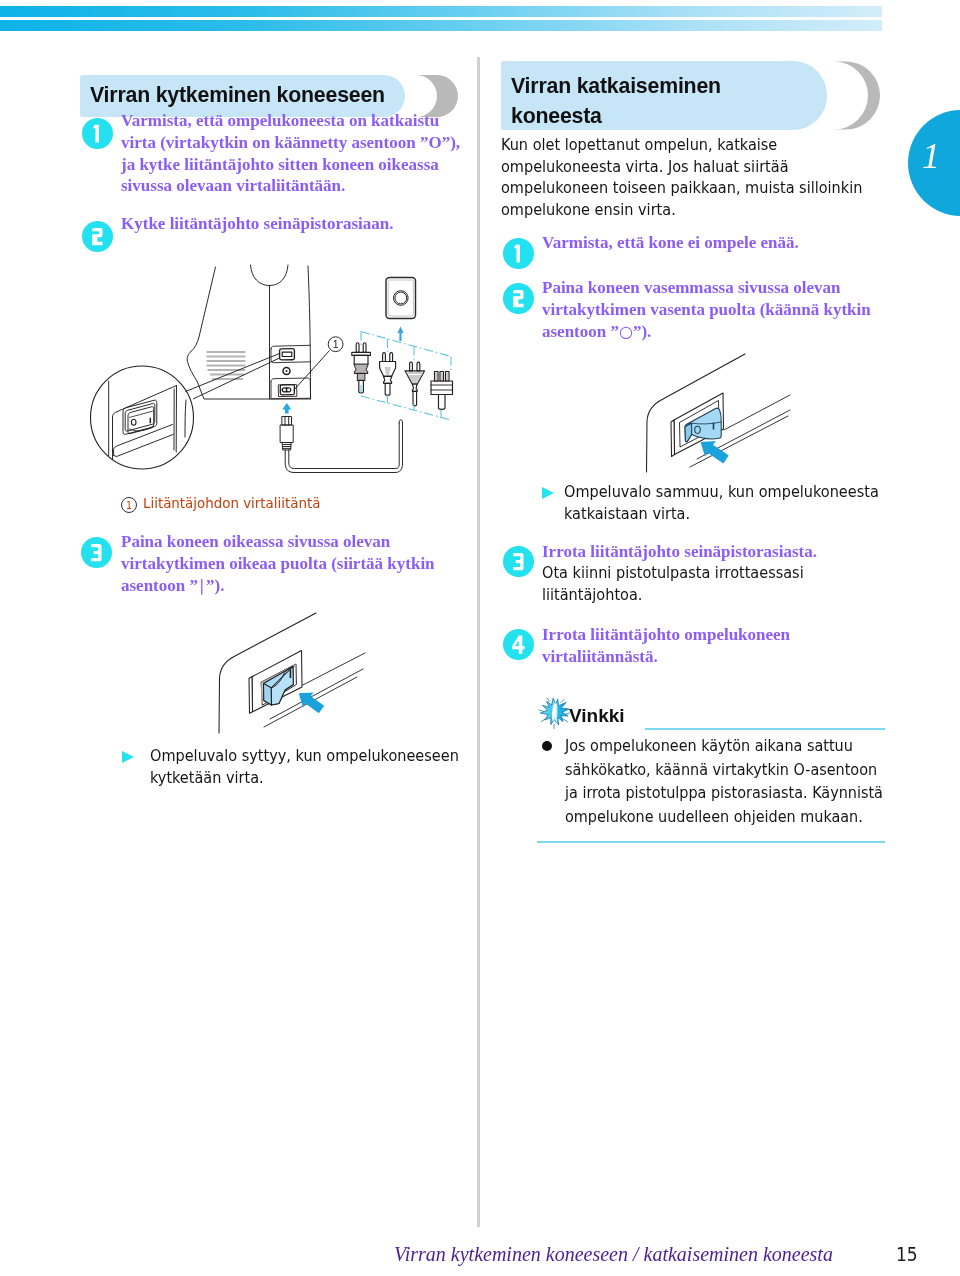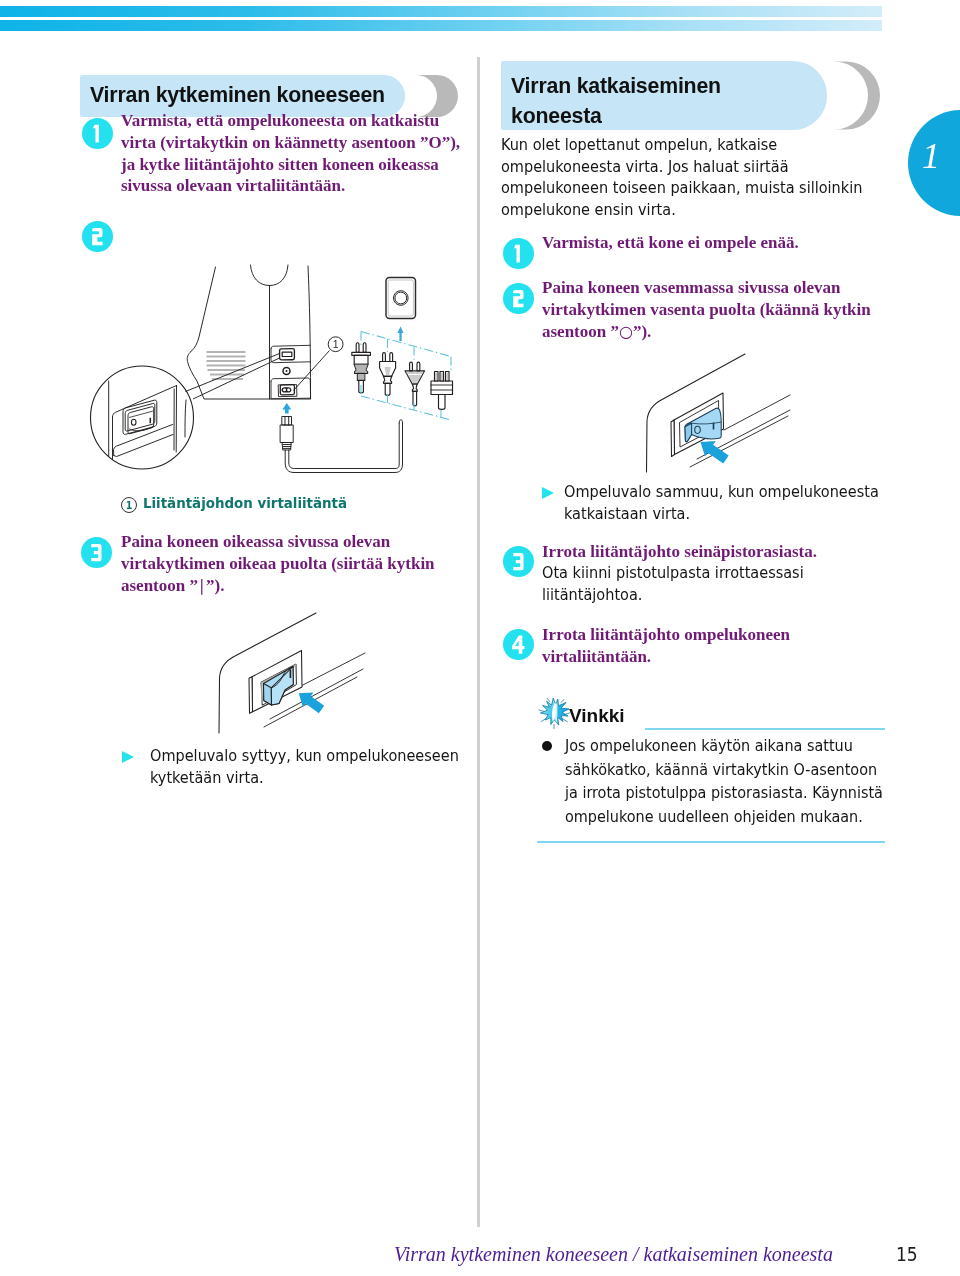--- a/index.html
+++ b/index.html
@@ -16,24 +16,24 @@
   .hdr .pillblue{position:absolute;left:0;top:0;background:#c6e5f7;border-radius:2px 21px 21px 2px;}
   .hdr .crescent{position:absolute;}
   .hdr h2{position:absolute;margin:0;font-family:"Liberation Sans",sans-serif;font-weight:bold;color:#111;letter-spacing:-0.2px;}
   
   .numc{position:absolute;width:31px;height:31px;border-radius:50%;background:#23e1ee;}
   .numc svg{position:absolute;left:0;top:0;}
   
   .chtab{position:absolute;left:908px;top:110px;width:106px;height:106px;border-radius:50%;background:#10a8dc;}
   .chtab span{position:absolute;left:14px;top:25px;font-family:"Liberation Serif",serif;font-style:italic;font-size:36px;color:#fff;}
   
-  .bold{font-family:"Liberation Serif",serif;font-weight:bold;color:#701a75;font-size:17px;line-height:21.8px;}
+  .bold{font-family:"Liberation Serif",serif;font-weight:bold;color:#8b5cf6;font-size:17px;line-height:21.8px;}
   .reg{font-family:"DejaVu Sans Condensed","DejaVu Sans",sans-serif;color:#151515;font-size:16.1px;line-height:21.5px;}
   .symglyph{font-family:"DejaVu Sans",sans-serif;font-weight:normal;font-size:16px;}
-  .cap{font-family:"DejaVu Sans Condensed","DejaVu Sans",sans-serif;color:#0f766e;font-size:14.9px;line-height:18px;font-weight:bold;}
+  .cap{font-family:"DejaVu Sans Condensed","DejaVu Sans",sans-serif;color:#c2410c;font-size:14.9px;line-height:18px;}
   .foot{position:absolute;font-family:"Liberation Serif",serif;font-style:italic;font-size:20px;color:#4c1d95;}
   .pgno{position:absolute;font-family:"DejaVu Sans Condensed","DejaVu Sans",sans-serif;font-size:19px;color:#1c1c1c;}
 </style>
 </head>
 <body>
 
 <svg width="0" height="0" style="position:absolute" aria-hidden="true">
     <defs>
  <g id="d1">
         <path d="M10.4 5.6 C10.4 5.6 11.0 5.6 11.3 5.6 L14.2 5.6 L14.2 20.6 L11.3 20.6 L11.3 8.6 L9.2 8.6 Z" fill="#fff"></path>
@@ -68,20 +68,21 @@
         <use href="#d1"></use>
       </svg>
     </div>
   <div class="bold" style="position:absolute;left:121px;top:110px;width:349px">Varmista, että ompelukoneesta on katkaistu virta (virtakytkin on käännetty asentoon ”O”), ja kytke liitäntäjohto sitten koneen oikeassa sivussa olevaan virtaliitäntään.</div>
 
   <div class="numc" style="left:82px;top:221px">
       <svg width="31" height="31" viewBox="0 0 26 26">
         <use href="#d2"></use>
       </svg>
     </div>
+  <div class="bold" style="position:absolute;left:121px;top:213px;width:345px">Kytke liitäntäjohto seinäpistorasiaan.</div>
 
   <div class="numc" style="left:81px;top:537px">
       <svg width="31" height="31" viewBox="0 0 26 26">
         <use href="#d3"></use>
       </svg>
     </div>
   <div class="bold" style="position:absolute;left:121px;top:531px;width:345px"><span>Paina koneen oikeassa sivussa olevan virtakytkimen oikeaa puolta (siirtää kytkin asentoon ”</span><span class="symglyph">∣</span><span>”).</span></div>
 
   <svg id="fig-left" width="420" height="250" viewBox="60 250 420 250" style="position:absolute;left:60px;top:250px">
 
@@ -354,21 +355,21 @@
       </svg>
     </div>
   <div class="bold" style="position:absolute;left:542px;top:541px;width:350px">Irrota liitäntäjohto seinäpistorasiasta.</div>
   <div class="reg" style="position:absolute;left:542px;top:562px;width:325px">Ota kiinni pistotulpasta irrottaessasi liitäntäjohtoa.</div>
 
   <div class="numc" style="left:503px;top:629px">
       <svg width="31" height="31" viewBox="0 0 26 26">
         <use href="#d4"></use>
       </svg>
     </div>
-  <div class="bold" style="position:absolute;left:542px;top:624px;width:350px">Irrota liitäntäjohto ompelukoneen virtaliitäntään.</div>
+  <div class="bold" style="position:absolute;left:542px;top:624px;width:350px">Irrota liitäntäjohto ompelukoneen virtaliitännästä.</div>
 
   <div id="tipbox" style="position:absolute;left:537px;top:697px;width:348px">
     <div style="position:relative;height:37px">
       <svg width="34" height="34" viewBox="0 0 34 34" style="position:absolute;left:0;top:-1px">
         <defs>
             <linearGradient id="sg" x1="0" y1="0" x2="1" y2="0">
           <stop offset="0%" stop-color="#7fdcf2"></stop>
               <stop offset="40%" stop-color="#44c8ee"></stop>
           <stop offset="55%" stop-color="#eaf8fd"></stop>
               <stop offset="62%" stop-color="#27b6e8"></stop>

